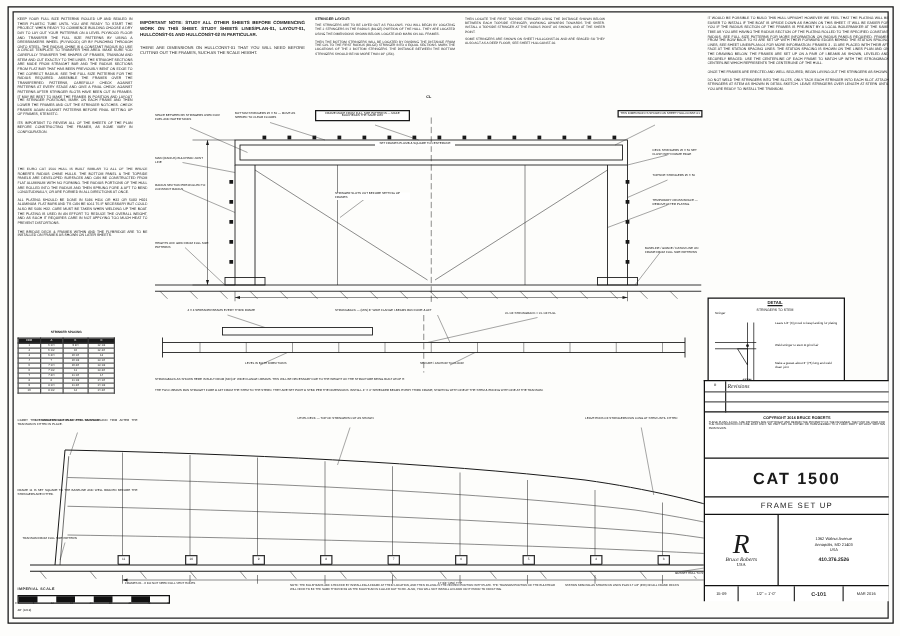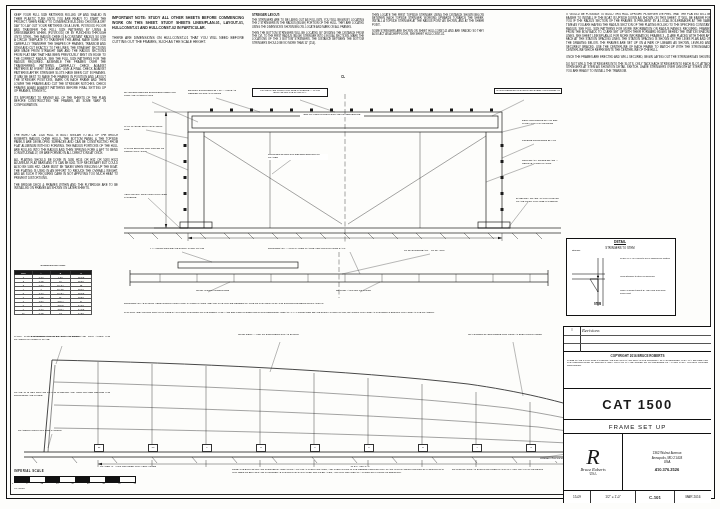--- a/index.html
+++ b/index.html
@@ -25,21 +25,21 @@
   .stab td{border:0.3px solid #555;padding:0.5px 1px;text-align:center;}
   .stab-title{position:absolute;left:14px;top:264px;width:78px;font-size:2.5px;font-weight:bold;text-align:center;}
   
   .station{position:absolute;top:444px;width:8px;height:6px;border:0.3px solid #333;background:#fff;
            font-size:2.5px;line-height:6px;text-align:center;}
   
   .detail-box{position:absolute;left:566px;top:238px;width:108px;height:76px;border:0.5px solid #111;background:#fff;}
   .detail-title{position:absolute;left:566px;top:240px;width:108px;text-align:center;font-size:3.4px;font-weight:bold;text-decoration:underline;}
   .detail-sub{position:absolute;left:566px;top:245.5px;width:108px;text-align:center;font-size:2.8px;}
   
-  .tblock{position:absolute;left:563px;top:326px;width:147px;height:176px;border:0.5px solid #111;border-right:none;border-bottom:none;background:#fff;display:flex;flex-direction:column;}
+  .tblock{position:absolute;left:563px;top:304px;width:147px;height:176px;border:0.5px solid #111;border-right:none;border-bottom:none;background:#fff;display:flex;flex-direction:column;}
   .tb-rev{height:24px;border-bottom:0.5px solid #111;position:relative;}
   .tb-rev-hash{position:absolute;left:0;top:0;width:16px;height:100%;border-right:0.3px solid #333;font-size:3.2px;text-align:center;padding-top:1px;}
   .tb-rev-title{position:absolute;left:18px;top:0.5px;font-family:"Liberation Serif",serif;font-style:italic;font-size:4.6px;}
   .tb-rev-line1{position:absolute;left:0;top:8px;width:100%;border-top:0.3px solid #555;}
   .tb-rev-line2{position:absolute;left:0;top:16px;width:100%;border-top:0.3px solid #555;}
   .tb-copy{height:33px;border-bottom:0.5px solid #111;padding:1.5px 3px;}
   .tb-copy-title{font-size:3.1px;font-weight:bold;text-align:center;margin-bottom:1px;}
   .tb-license{font-size:2.2px;line-height:1.3;text-align:justify;}
   .tb-boat{height:30px;border-bottom:0.5px solid #111;display:flex;align-items:center;justify-content:center;
            font-size:13px;font-weight:bold;letter-spacing:1.5px;}

